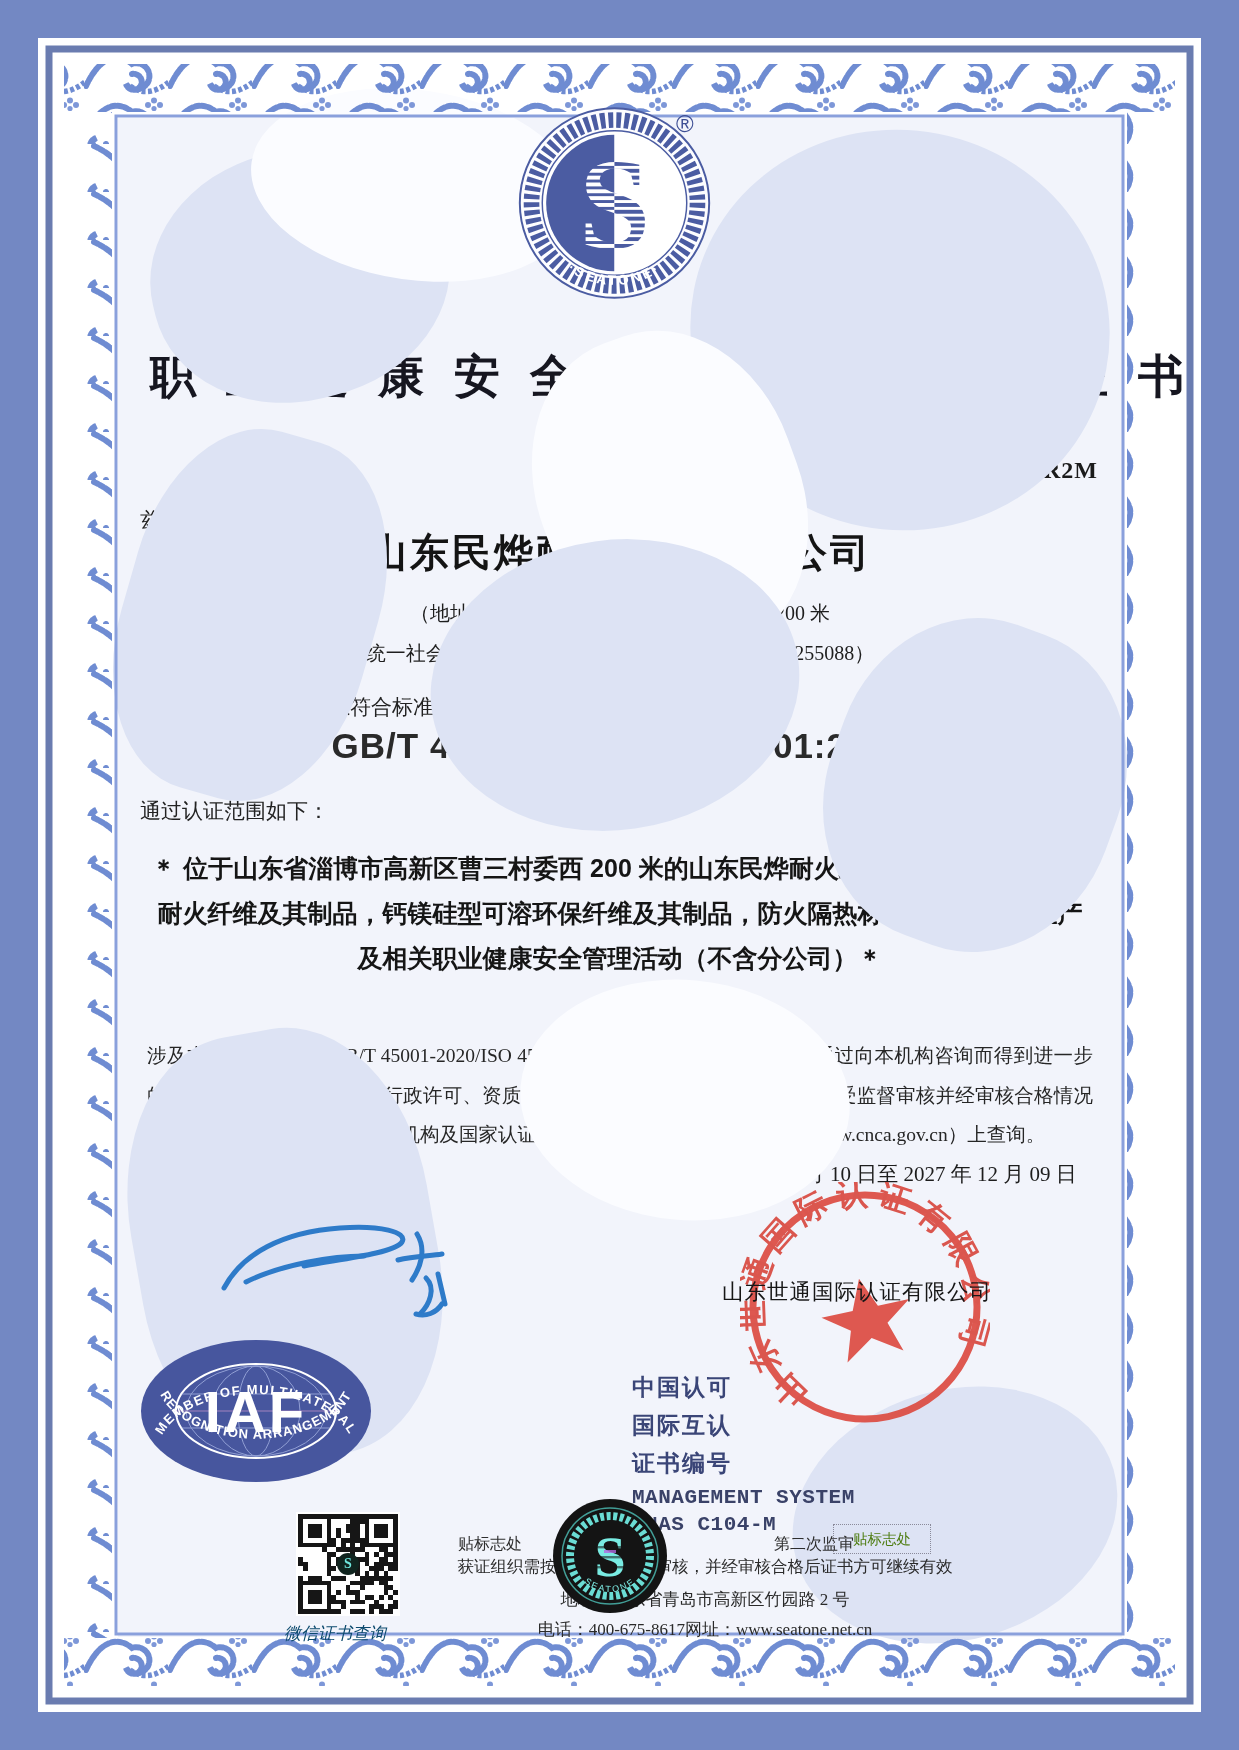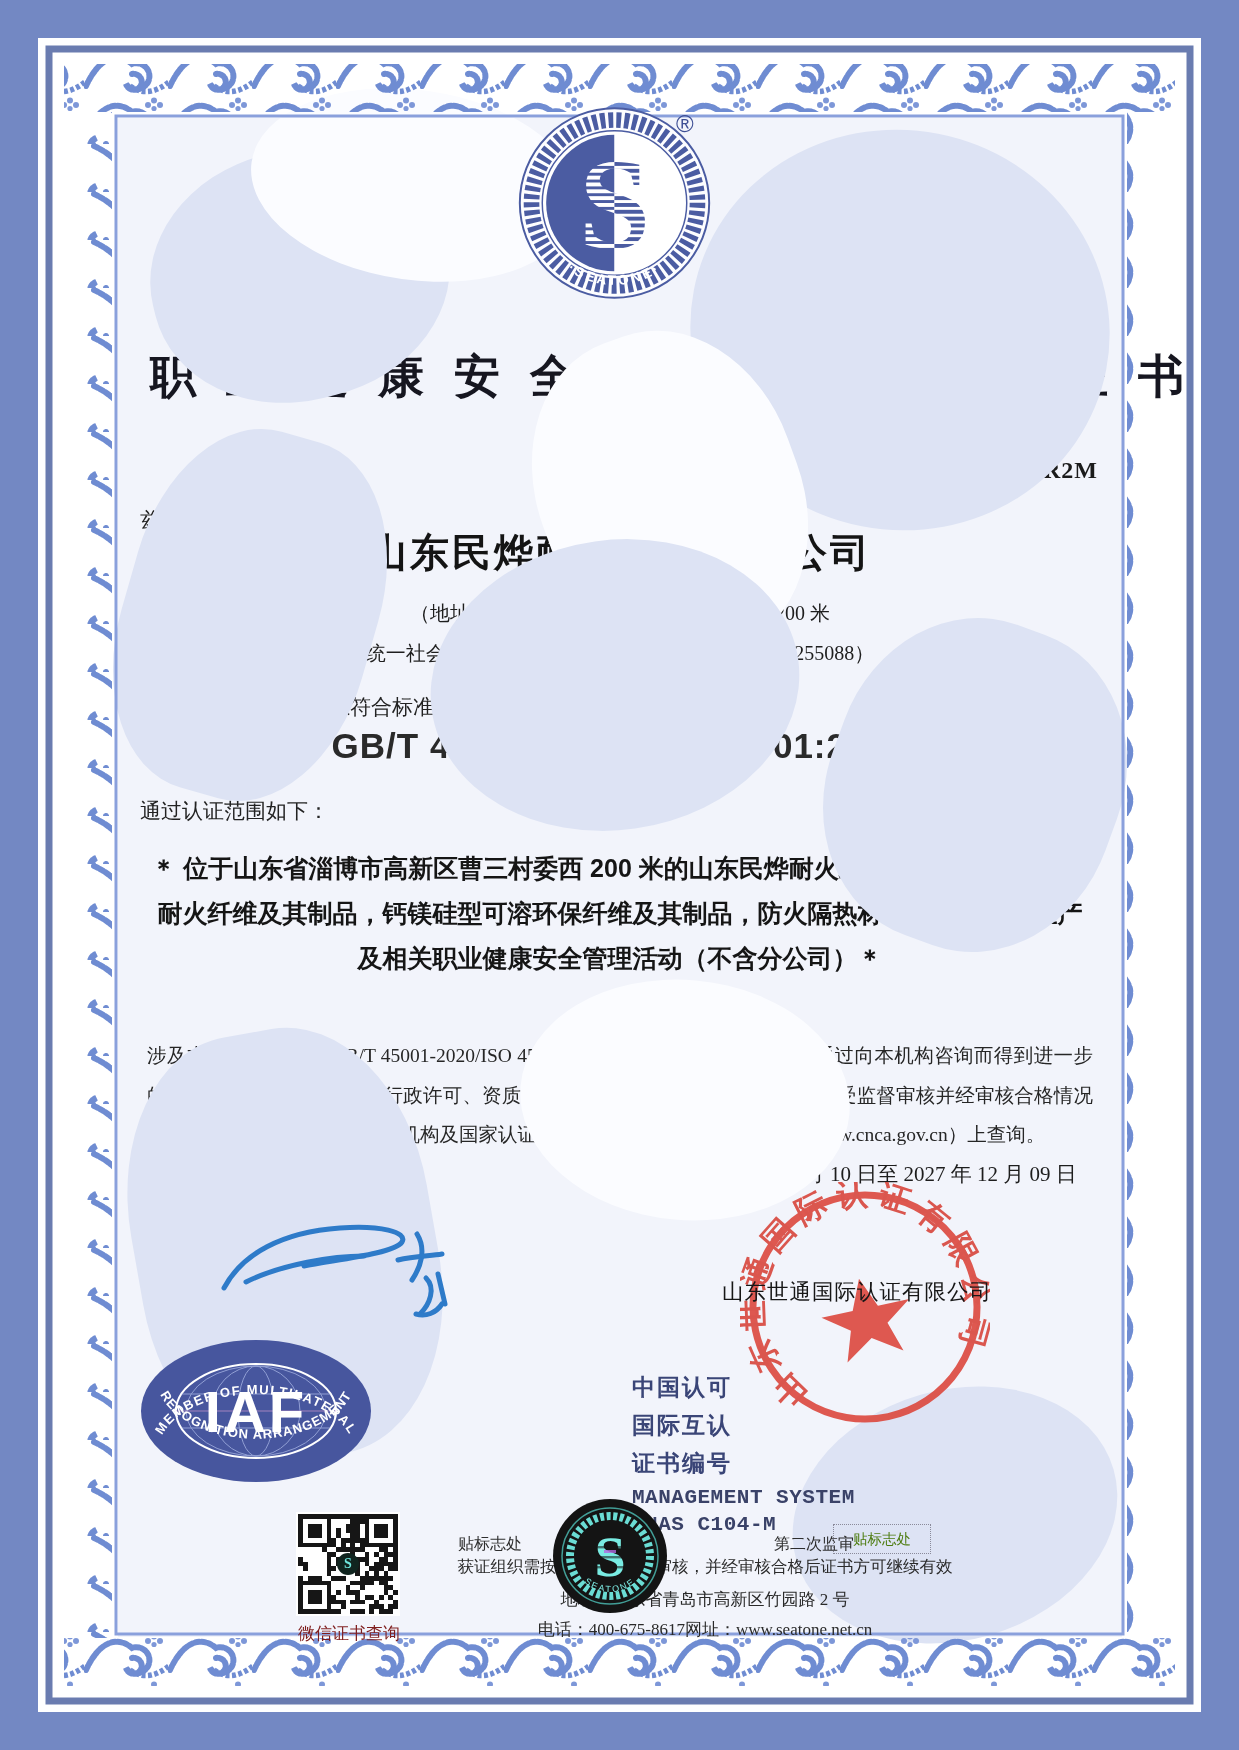--- a/index.html
+++ b/index.html
@@ -33,21 +33,21 @@
   .issuer-line{position:absolute;left:722px;top:1277px;font-size:21.5px;letter-spacing:1px;color:#161616;z-index:6;}
   .accr{position:absolute;left:632px;top:1372px;z-index:4;font-family:"Liberation Sans",sans-serif;}
   .accr .cn{font-weight:bold;font-size:23px;color:#3a4577;margin-bottom:7px;letter-spacing:2px;}
   .accr .en{font-weight:bold;font-size:21px;color:#3a4268;margin-top:4px;letter-spacing:0.5px;font-family:Liberation Mono, monospace;}
   .qr-wrap{position:absolute;left:296px;top:1512px;width:104px;height:104px;background:#fff;z-index:4;}
   .qr-grid{position:absolute;inset:2px;display:grid;grid-template-columns:repeat(21,1fr);grid-template-rows:repeat(21,1fr);}
   .qm{background:#161616;}
   .qr-center{position:absolute;left:41px;top:41px;width:22px;height:22px;border-radius:50%;background:#10241f;
              color:#6fe7de;font-family:"Liberation Serif",serif;font-weight:bold;font-size:14px;
              display:flex;align-items:center;justify-content:center;}
-  .qr-caption{position:absolute;left:284px;top:1622px;width:130px;text-align:center;font-size:17px;color:#7f1d1d;z-index:4;}
+  .qr-caption{position:absolute;left:284px;top:1622px;width:130px;text-align:left;font-size:17px;color:#0c4a6e;z-index:4;font-style:italic;}
   .foot-small{position:absolute;font-size:16px;color:#2e2e2e;z-index:4;}
   .sticker-box{position:absolute;left:833px;top:1524px;width:96px;height:28px;border:1.5px dotted #8a8a9a;
                display:flex;align-items:center;justify-content:center;font-size:14.5px;color:#4d7c0f;z-index:4;}
   .note{position:absolute;left:380px;top:1556px;width:650px;text-align:center;font-size:16.5px;color:#2a2a2a;z-index:4;}
   .addr2{position:absolute;left:380px;top:1588px;width:650px;text-align:center;font-size:17px;color:#2a2a2a;z-index:4;}
   .contact{position:absolute;left:380px;top:1618px;width:650px;display:flex;justify-content:center;
            font-size:17px;color:#2a2a2a;z-index:4;}
   .reg{position:absolute;left:676px;top:110px;font-family:"Liberation Sans",sans-serif;
        font-size:24px;color:#3e4f95;z-index:5;}
   .stamp-wrap{position:absolute;left:740px;top:1182px;z-index:5;opacity:0.9;}

